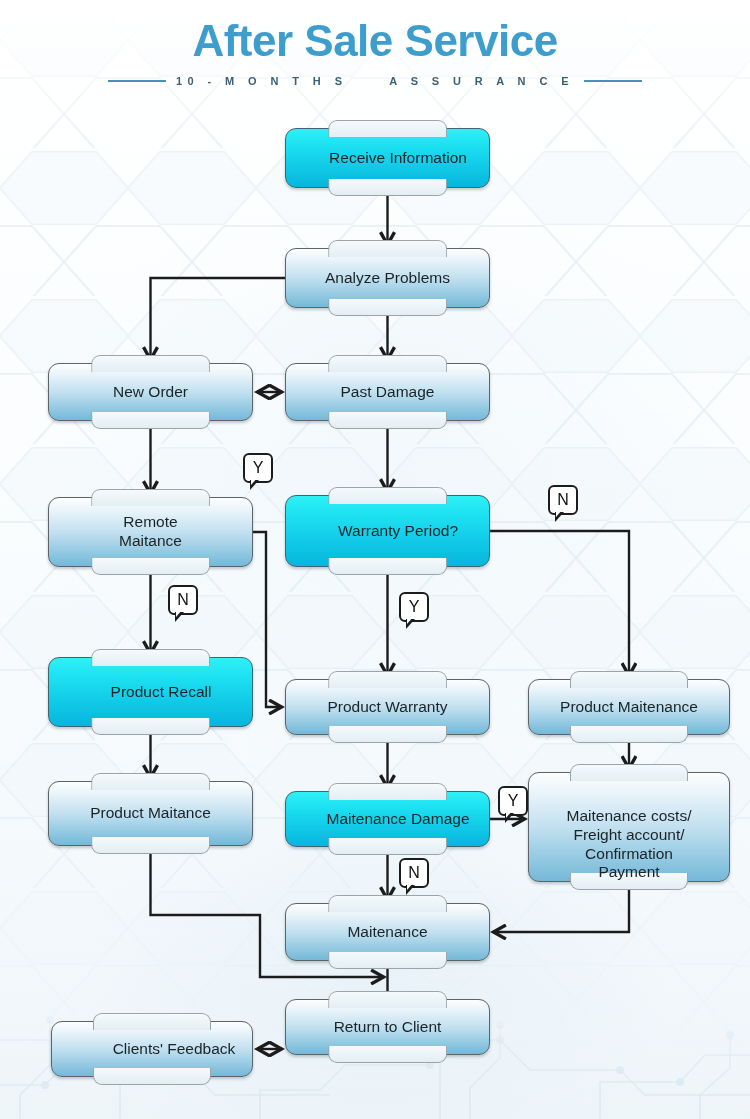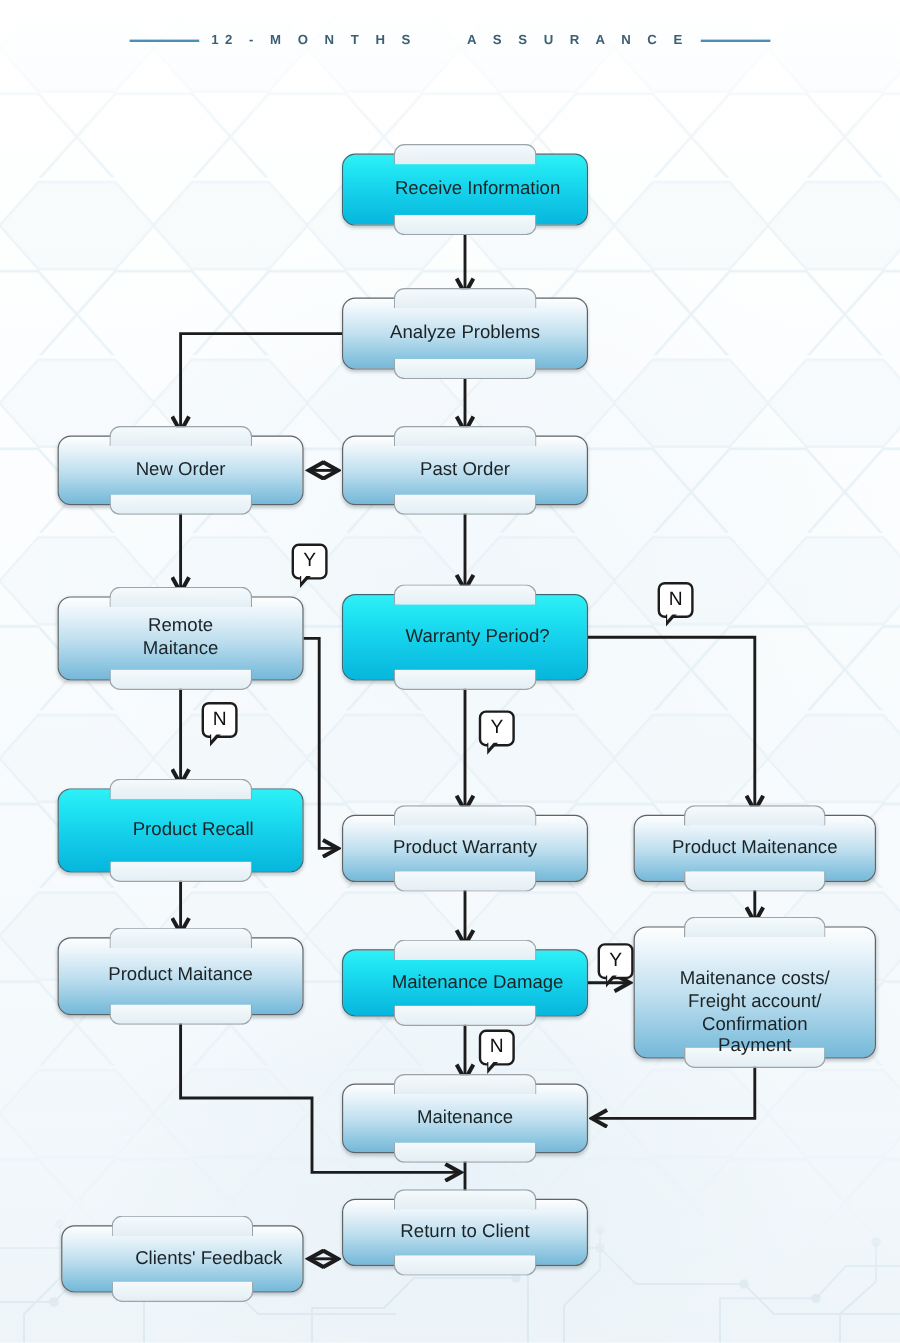--- a/index.html
+++ b/index.html
@@ -172,23 +172,24 @@
         <circle cx="500" cy="1040" r="4"></circle>
       <circle cx="620" cy="1070" r="4"></circle>
         <circle cx="500" cy="1025" r="4"></circle>
       <circle cx="680" cy="1082" r="4"></circle>
         <circle cx="730" cy="1035" r="4"></circle>
       <circle cx="350" cy="1010" r="4"></circle>
     </g>
   </svg>
 
   <div id="header">
+    <div id="title">After Sale Service</div>
     <div id="subrow">
       <span class="rule"></span>
-      <span id="subtitle">12 - M O N T H S     A S S U R A N C E</span>
+      <span id="subtitle">10 - M O N T H S     A S S U R A N C E</span>
       <span class="rule"></span>
     </div>
   </div>
 
   <svg id="wires" viewBox="0 0 750 1119" aria-hidden="true">
     <defs>
       <marker id="ah" viewBox="0 0 12 12" refX="9.5" refY="6" markerWidth="7" markerHeight="7" orient="auto-start-reverse">
         <path d="M1 1 L10 6 L1 11" fill="none" stroke="#1c1c1c" stroke-width="2"></path>
       </marker>
     </defs>
@@ -236,21 +237,21 @@
       <div class="node cyan" style="left: 285px; top: 128px; width: 205px; height: 60px;">
         <span style="white-space: pre-line;">Receive Information</span>
       </div>
       <div class="node blue" style="left: 285px; top: 248px; width: 205px; height: 60px;">
         <span style="white-space: pre-line;">Analyze Problems</span>
       </div>
       <div class="node blue" style="left: 48px; top: 363px; width: 205px; height: 58px;">
         <span style="white-space: pre-line;">New Order</span>
       </div>
       <div class="node blue" style="left: 285px; top: 363px; width: 205px; height: 58px;">
-        <span style="white-space: pre-line;">Past Order</span>
+        <span style="white-space: pre-line;">Past Damage</span>
       </div>
       <div class="node blue" style="left: 48px; top: 497px; width: 205px; height: 70px;">
         <span style="white-space: pre-line;">Remote
 Maitance</span>
       </div>
       <div class="node cyan" style="left: 285px; top: 495px; width: 205px; height: 72px;">
         <span style="white-space: pre-line;">Warranty Period?</span>
       </div>
       <div class="node cyan" style="left: 48px; top: 657px; width: 205px; height: 70px;">
         <span style="white-space: pre-line; text-align: center;">Product Recall</span>

